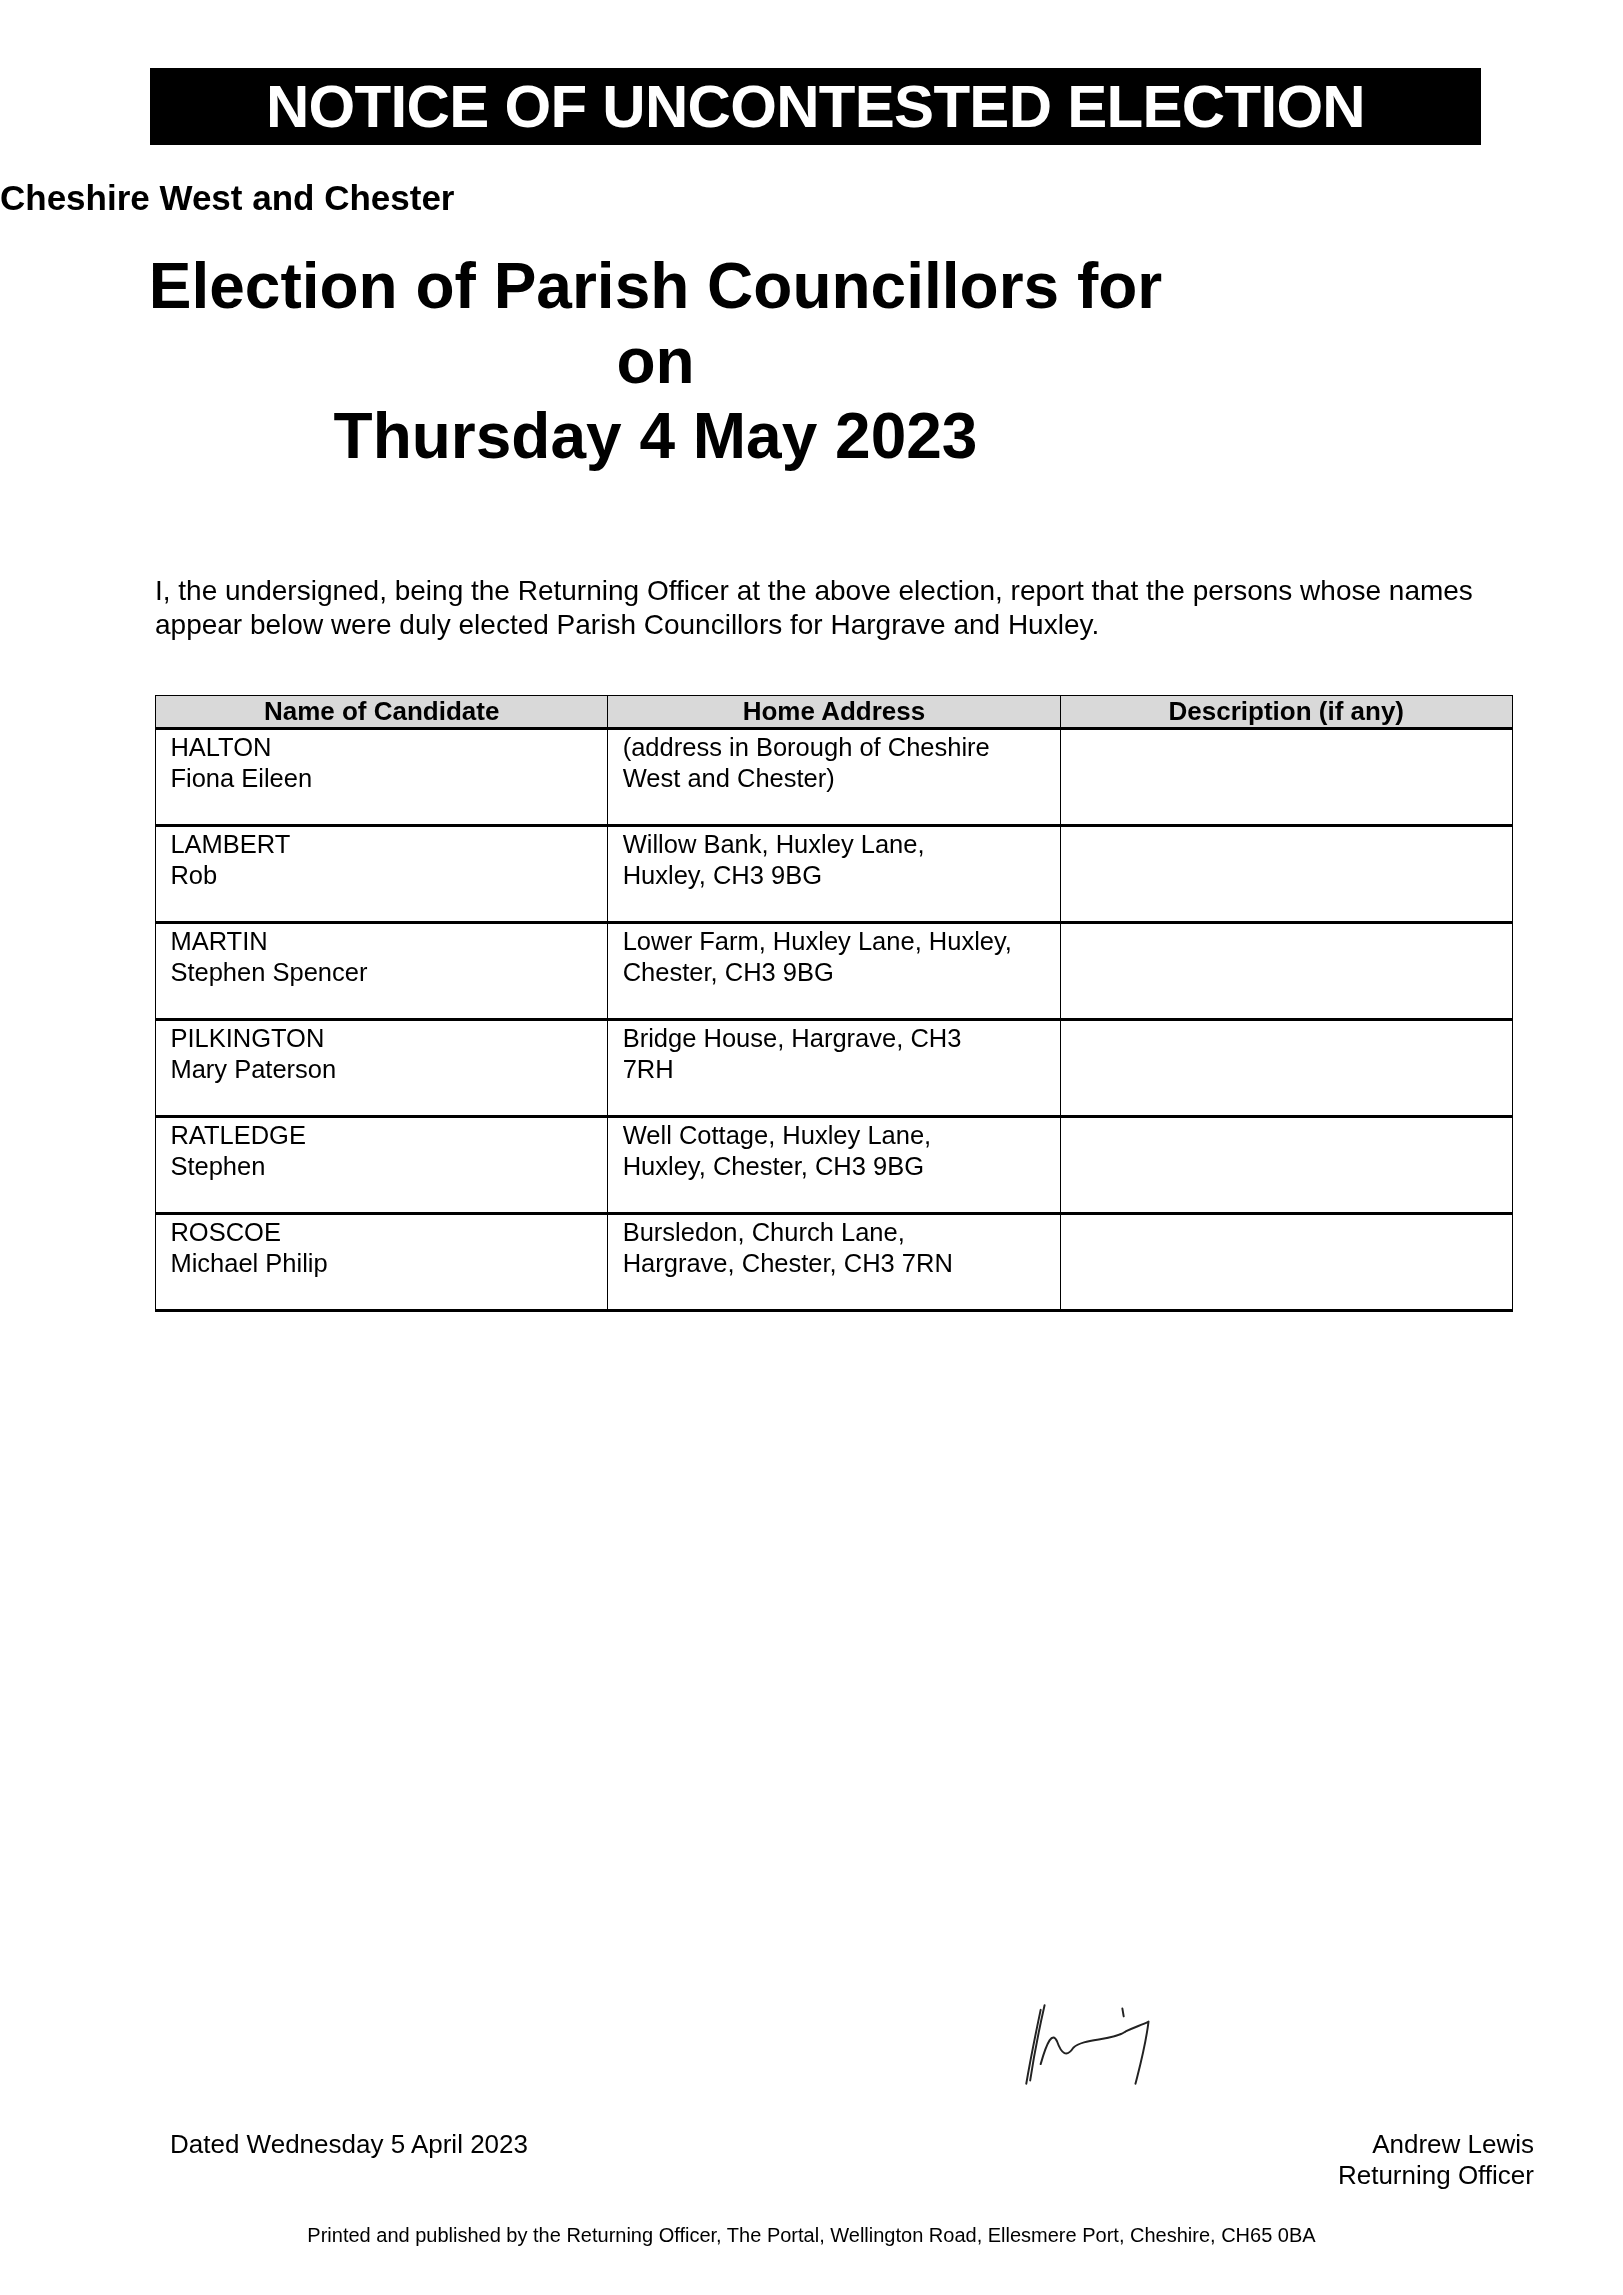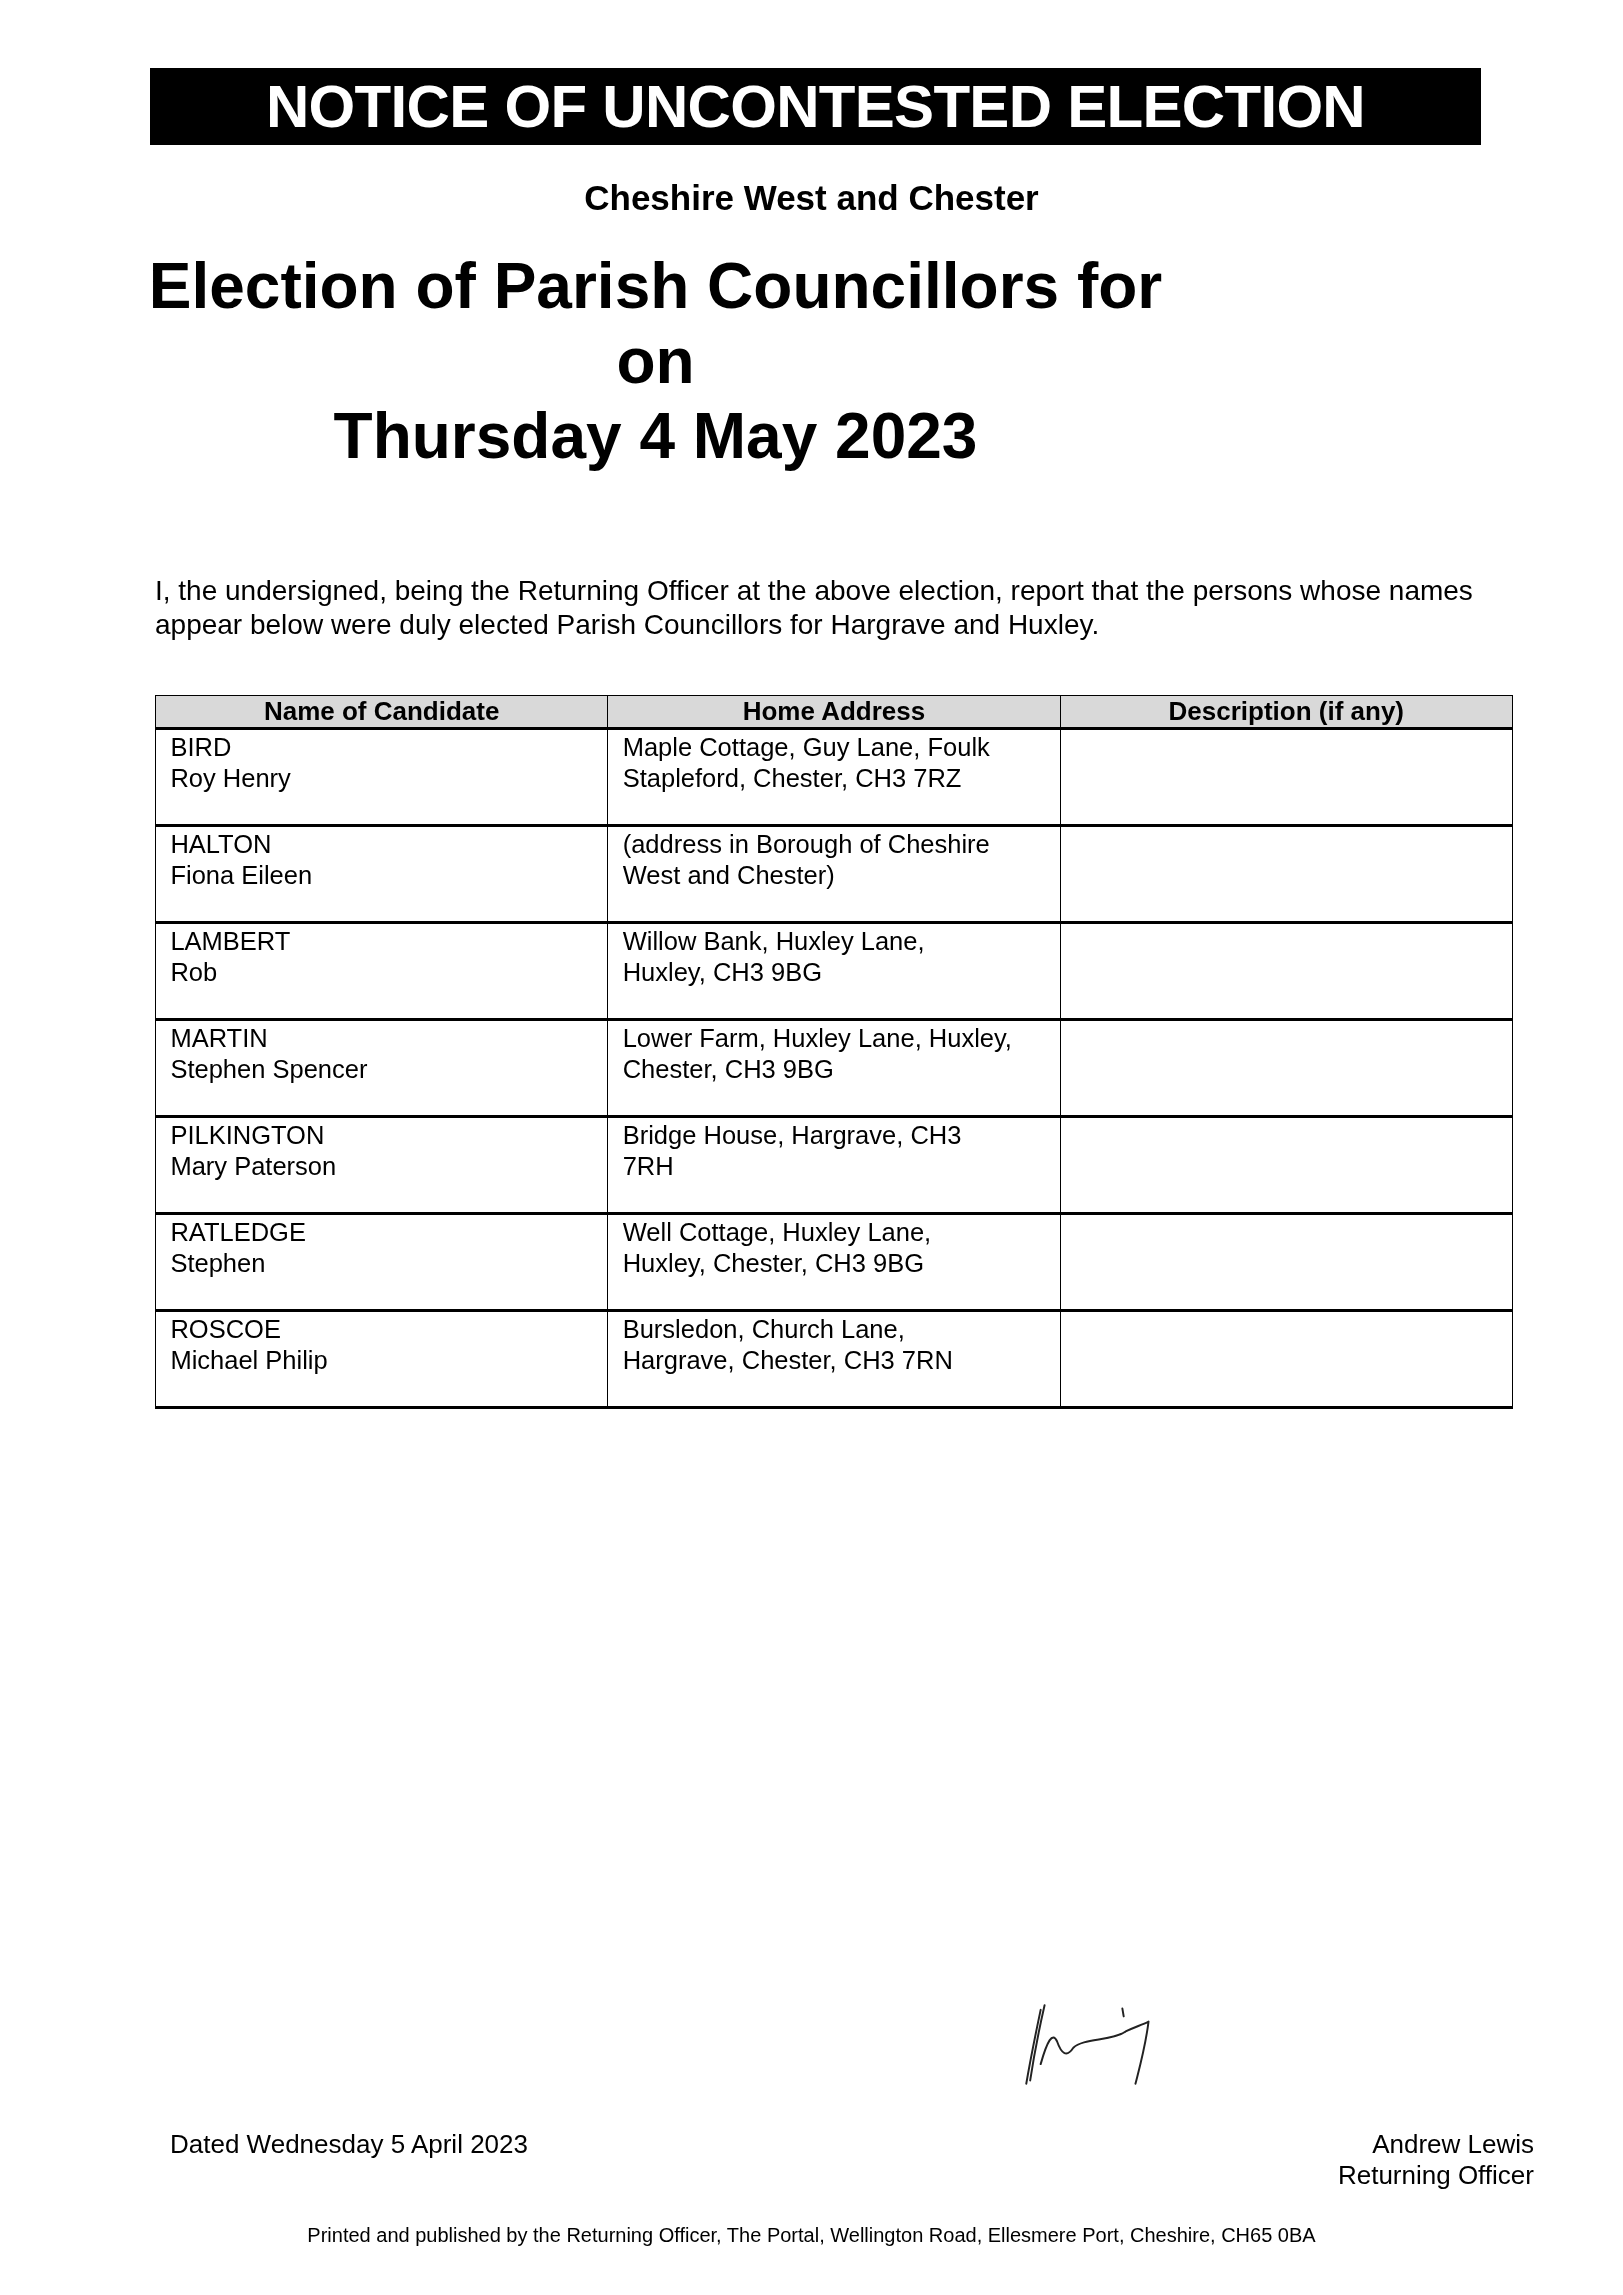--- a/index.html
+++ b/index.html
@@ -1,21 +1,21 @@
 <!DOCTYPE html>
 <html style="font-size:10.5px"><head>
 <meta charset="utf-8">
 <style>
   html, body { margin: 0; padding: 0; background: #ffffff; }
   body { width: 1623px; height: 2295px; position: relative; overflow: hidden;
          font-family: "Liberation Sans", sans-serif; color: #000; }
   .banner { position: absolute; left: 150px; top: 68px; width: 1331px; height: 77px;
             background: #000; color: #fff; font-weight: bold; font-size: 60px;
             display: flex; align-items: center; justify-content: center; letter-spacing: -0.7px; }
-  .council { position: absolute; left: 0; width: 1623px; top: 178px; text-align: center;
+  .council { position: absolute; left: 0; width: 1623px; top: 178px; 
              font-weight: bold; font-size: 35px; }
   .title { position: absolute; left: 0; width: 1311px; top: 249px; text-align: center;
            font-weight: bold; font-size: 64px; line-height: 75px; }
   .title div { white-space: nowrap; }
   .intro { position: absolute; left: 155px; top: 574px; width: 1361px; font-size: 28px; line-height: 34px; }
   table.cands { position: absolute; left: 155px; top: 695px; width: 1358px; border-collapse: collapse; table-layout: fixed; }
   table.cands th { background: #d9d9d9; font-weight: bold; font-size: 26px; height: 30px; padding: 0;
                    border: 1.3px solid #000; border-bottom: 3.3px solid #000; text-align: center; vertical-align: middle; }
   table.cands td { border-left: 1.3px solid #000; border-right: 1.3px solid #000; border-top: 3.3px solid #000;
                    height: 92px; vertical-align: top; font-size: 25.5px; line-height: 31px; padding: 2px 14.4px 0 14.4px; }
@@ -50,31 +50,20 @@
       <col style="width:33.34%">
     </colgroup>
   <thead>
     <tr>
       <th>Name of Candidate</th>
       <th>Home Address</th>
       <th>Description (if any)</th>
     </tr>
   </thead>
   <tbody>
-    <tr>
-      <td>
-          <span class="cell-line">BIRD</span>
-          <span class="cell-line">Roy Henry</span>
-        </td>
-      <td>
-          <span class="cell-line">Maple Cottage, Guy Lane, Foulk</span>
-          <span class="cell-line">Stapleford, Chester, CH3 7RZ</span>
-        </td>
-      <td></td>
-    </tr>
     <tr>
       <td>
           <span class="cell-line">HALTON</span>
           <span class="cell-line">Fiona Eileen</span>
         </td>
       <td>
           <span class="cell-line">(address in Borough of Cheshire</span>
           <span class="cell-line">West and Chester)</span>
         </td>
       <td></td>

